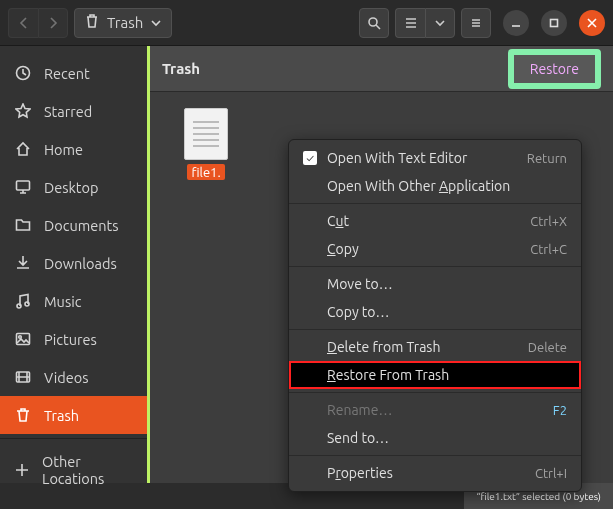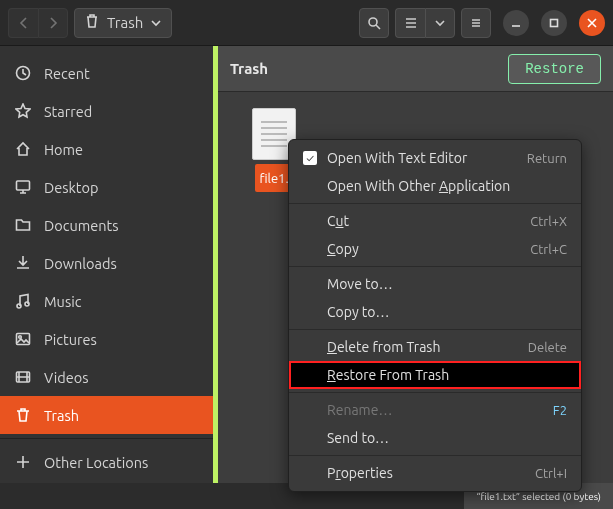--- a/index.html
+++ b/index.html
@@ -12,35 +12,35 @@
 .tb-group { display: flex; }
 .tb-group .tb-btn:first-child { border-radius: 4px 0 0 4px; border-right: none; }
 .tb-group .tb-btn:last-child { border-radius: 0 4px 4px 0; }
 .path-btn { height: 30px; background: #3d3d3d; border: 1px solid #505050; border-radius: 4px; display: flex; align-items: center; padding: 0 10px; gap: 8px; color: #d4d4d4; font-size: 15px; }
 .spacer { flex: 1; }
 .win-btn { width: 26px; height: 26px; border-radius: 50%; display: flex; align-items: center; justify-content: center; background: #444; color: #ddd; margin-left: 6px; }
 .win-btn.close { background: #e95420; color: #fff; }
 
 
 .content { display: flex; height: calc(100% - 46px - 26px); }
-.sidebar { width: 218px; background: #333333; border-right: 5px solid #bef264; padding-top: 8px; }
+.sidebar { width: 150px; background: #333333; border-right: 3px solid #bef264; padding-top: 8px; }
 .side-item { display: flex; align-items: center; gap: 12px; padding: 10px 14px; font-size: 14.5px; color: #d4d4d4; }
 .side-item.active { background: #e95420; color: #fff; }
 .side-icon { width: 18px; height: 18px; display: flex; align-items: center; justify-content: center; }
 
 .main { flex: 1; background: #3d3d3d; display: flex; flex-direction: column; }
 .header-bar { height: 46px; background: #4a4a4a; border-bottom: 1px solid #2a2a2a; display: flex; align-items: center; padding: 0 12px; gap: 10px; }
 .header-title { font-size: 15px; font-weight: bold; color: #e8e8e8; flex: 1; }
-.hbtn { padding: 6px 16px; background: #585858; border: 1px solid #86efac; border-radius: 4px; color: #86efac; font-size: 14px; font-family: Liberation Mono, monospace; }
+.hbtn { padding: 6px 16px; background: #585858; border: 6px solid #86efac; border-radius: 4px; color: #f0abfc; font-size: 14px; }
 
 .file-area { flex: 1; padding: 16px; position: relative; }
 .file-item { display: inline-flex; flex-direction: column; align-items: center; width: 80px; }
 .file-icon { width: 44px; height: 52px; background: #f2f2f2; border-radius: 2px; position: relative; border: 1px solid #ccc; }
 .file-icon::before { content: ""; position: absolute; top: 12px; left: 8px; right: 8px; height: 26px; background: repeating-linear-gradient(to bottom, #bbb 0 2px, transparent 2px 6px); }
-.file-label { margin-top: 4px; background: #e95420; color: #fff; font-size: 13px; padding: 7px 4px; border-radius: 2px; }
+.file-label { margin-top: 4px; background: #e95420; color: #fff; font-size: 13px; padding: 1px 4px; border-radius: 2px; }
 
 
 .context-menu { position: absolute; left: 288px; top: 139px; width: 294px; background: #3a3a3a; border: 1px solid #202020; border-radius: 6px; box-shadow: 0 4px 16px rgba(0,0,0,0.5); padding: 4px 0; z-index: 100; }
 .menu-item { display: flex; align-items: center; padding: 6px 14px; font-size: 14px; color: #e0e0e0; gap: 10px; }
 .menu-item.disabled { color: #777; }
 .menu-item.highlight { background: #000000; outline: 2px solid #ff2020; outline-offset: -2px; }
 .menu-label { flex: 1; }
 .menu-accel { color: #a3a3a3; font-size: 13px; }
 .menu-item.disabled .menu-accel { color: #7dd3fc; }
 .menu-sep { height: 1px; background: #2a2a2a; margin: 3px 0; }

